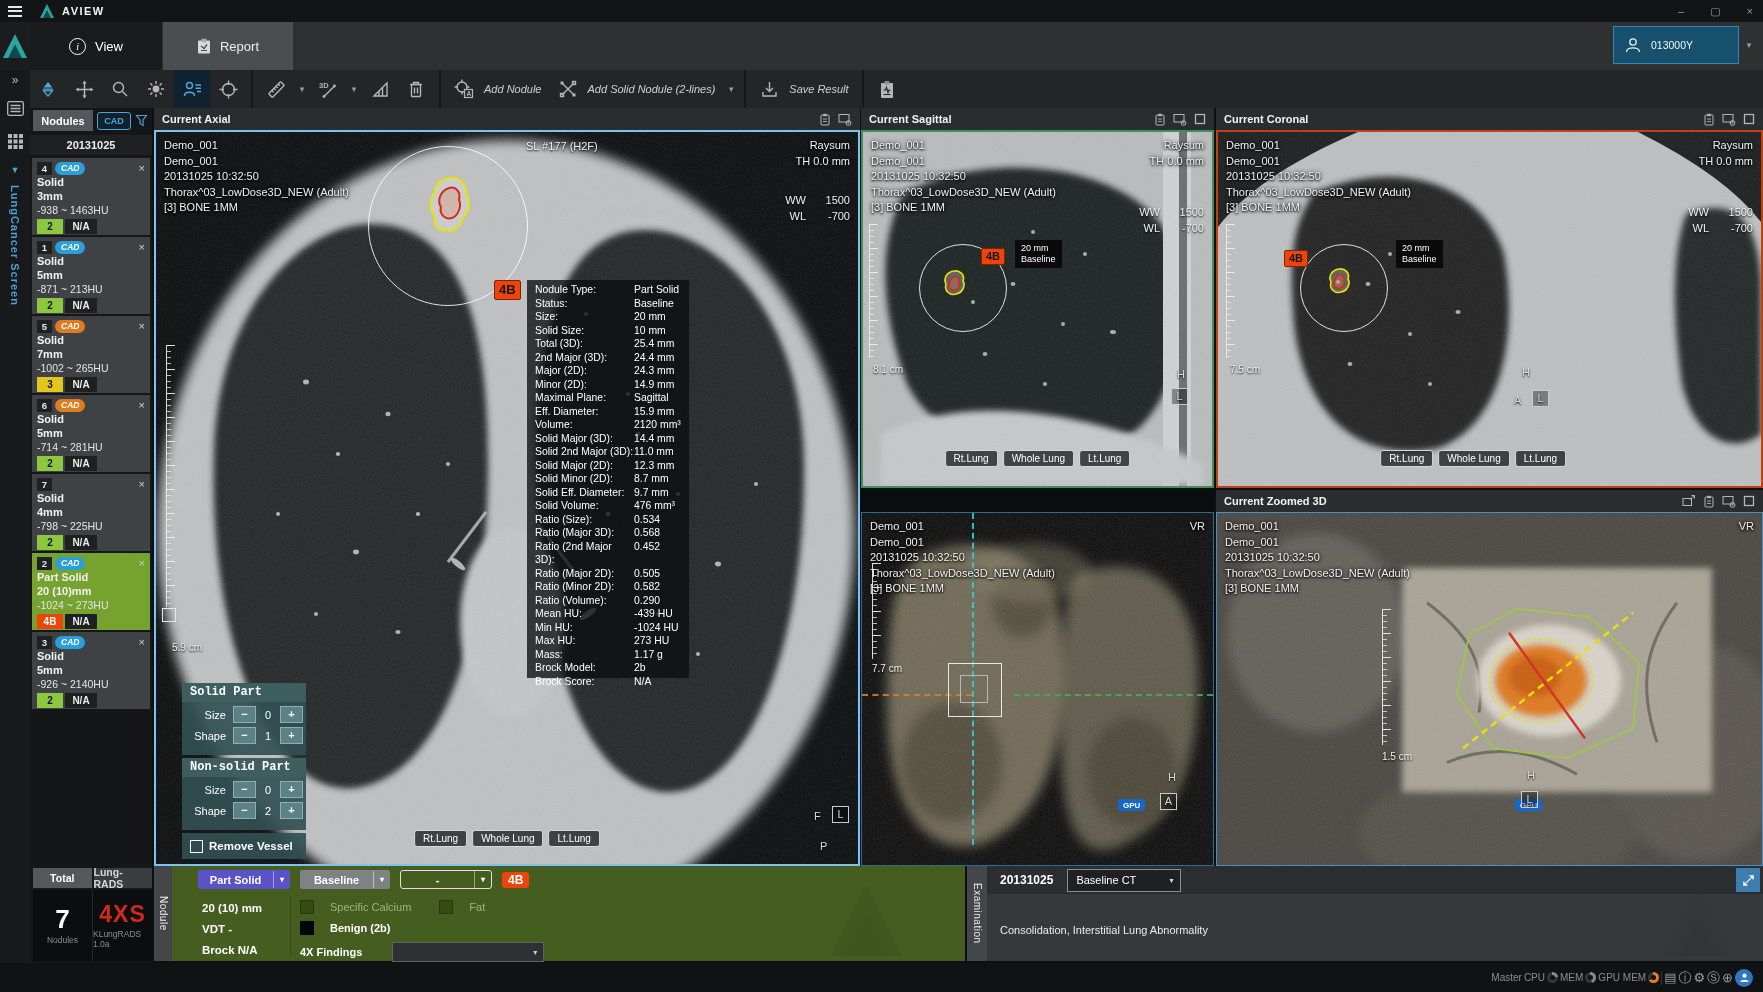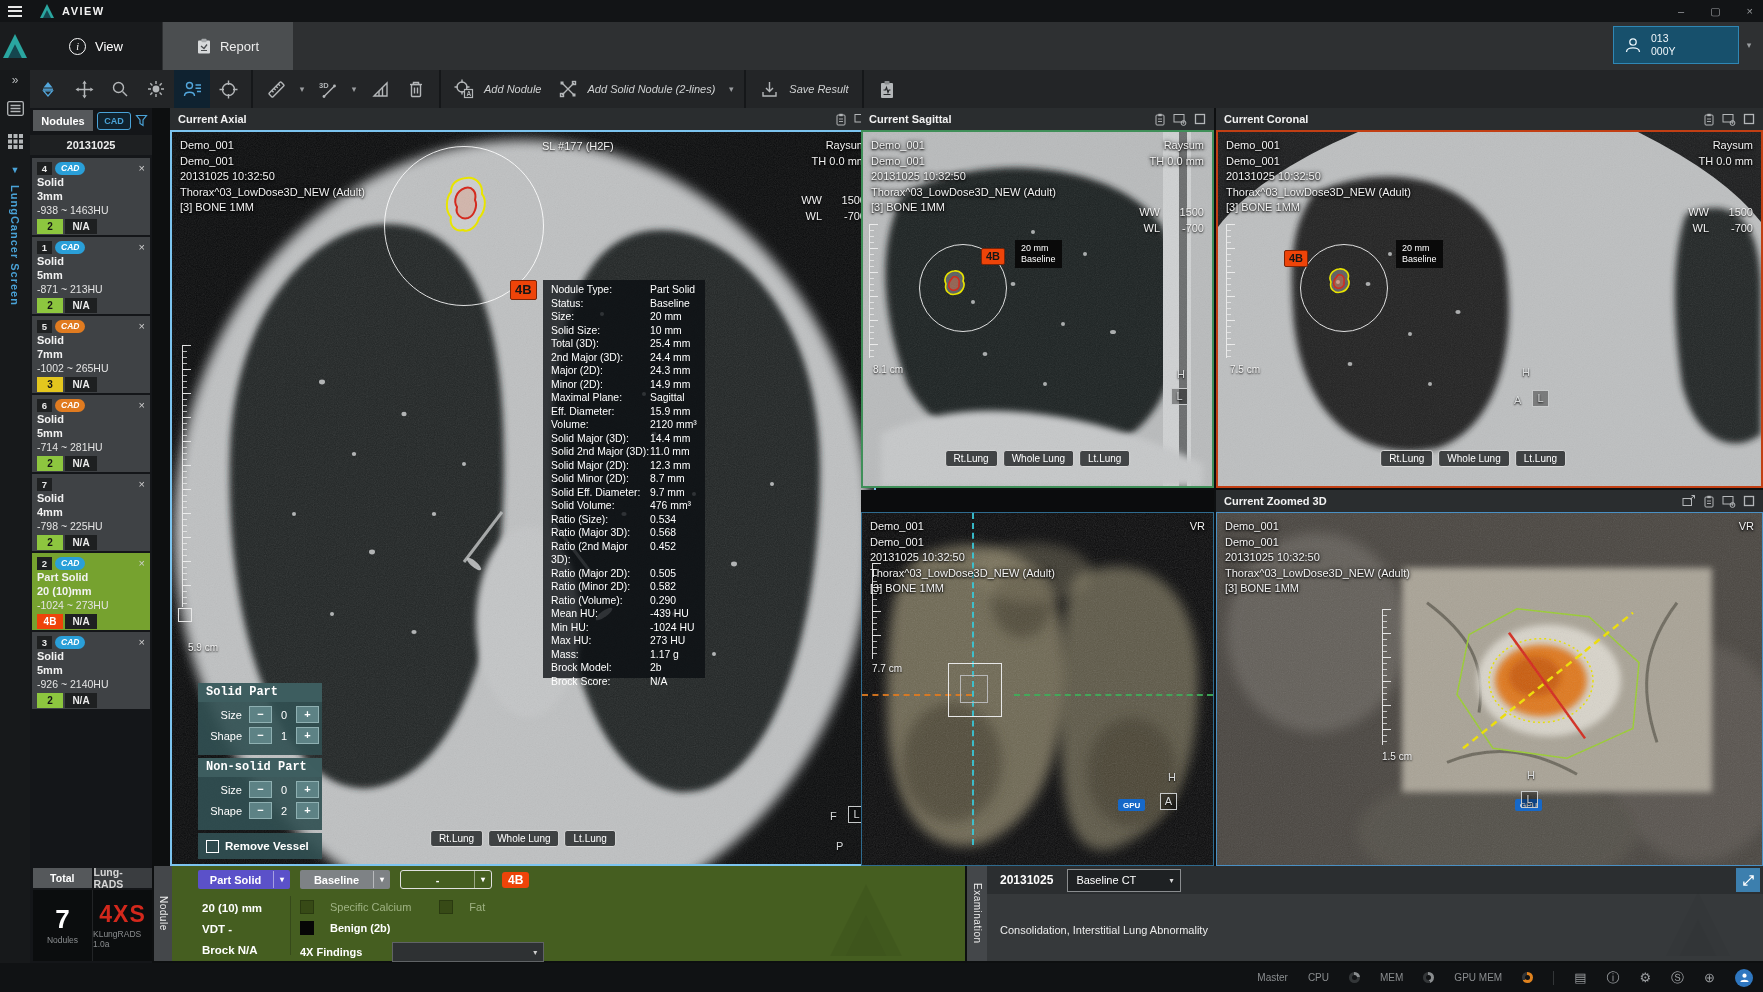--- a/index.html
+++ b/index.html
@@ -15,21 +15,21 @@
   .win-controls span{cursor:pointer;line-height:22px;}
 
   
   .tabrow{position:absolute;left:0;top:22px;width:100%;height:48px;background:#2e3032;}
   .logo-block{position:absolute;left:0;top:0;width:30px;height:48px;background:#1a1c1e;display:flex;align-items:center;justify-content:center;}
   .tab{position:absolute;top:0;height:48px;display:flex;align-items:center;justify-content:center;gap:9px;font-size:13px;cursor:pointer;}
   .tab-view{left:30px;width:132px;background:#191b1d;color:#fff;}
   .tab-report{left:163px;width:130px;background:#4b4e50;color:#ececec;}
   .info-circ{width:15px;height:15px;border:1.4px solid #fff;border-radius:50%;font-size:10px;line-height:15px;text-align:center;font-style:italic;font-family:"Liberation Serif",serif;}
   .patient-badge{position:absolute;right:24px;top:4px;width:126px;height:38px;background:#17506c;border:1px solid #2f87b5;display:flex;align-items:center;gap:9px;padding:0 10px;box-sizing:border-box;cursor:pointer;}
-  .pb-col{display:flex;flex-direction:column;line-height:13px;font-size:10.5px;color:#f0f6fa;}
+  .pb-col{display:flex;flex-direction:row;line-height:13px;font-size:10.5px;color:#f0f6fa;}
   .badge-chev{position:absolute;right:6px;top:4px;width:16px;height:38px;display:flex;align-items:center;justify-content:center;color:#9a9da0;font-size:9px;cursor:pointer;}
 
   
   .toolbar{position:absolute;left:30px;top:70px;width:1733px;height:38px;background:#232527;display:flex;align-items:center;}
   .tbtn{width:36px;height:38px;display:flex;align-items:center;justify-content:center;cursor:pointer;flex:none;}
   .tbtn.pressed{background:#0f2230;}
   .tsep{width:2px;height:38px;background:#151719;margin:0 5px;flex:none;}
   .tlabel{font-size:11px;color:#cfd1d2;margin:0 8px 0 2px;white-space:nowrap;font-style:italic;}
   .tchev{width:16px;text-align:center;color:#9a9da0;font-size:9px;cursor:pointer;flex:none;}
   .ticon{stroke:#b4b7b9;fill:none;stroke-width:1.4;}
@@ -154,21 +154,21 @@
   .ex-head{height:28px;background:#2b2e30;display:flex;align-items:center;gap:14px;padding-left:13px;}
   .ex-date{font-size:12px;font-weight:bold;color:#fff;}
   .ex-dd{width:112px;height:21px;background:#1e2123;border:1px solid #8a8d8f;display:flex;align-items:center;font-size:11px;color:#fff;cursor:pointer;}
   .ex-dd .dtxt{flex:1;padding-left:8px;}
   .ex-dd .dchev2{width:18px;text-align:center;font-size:8px;color:#dcdcdc;}
   .ex-expand{position:absolute;right:3px;top:2px;width:24px;height:24px;background:#3c7fae;display:flex;align-items:center;justify-content:center;cursor:pointer;}
   .ex-note{position:absolute;left:13px;top:58px;font-size:11px;color:#ececec;}
   .wm{position:absolute;opacity:.16;}
 
   
-  .statusbar{position:absolute;left:0;top:963px;width:100%;height:29px;background:#101214;display:flex;align-items:center;justify-content:flex-end;gap:20px;padding-right:10px;box-sizing:border-box;}
+  .statusbar{position:absolute;left:0;top:963px;width:100%;height:29px;background:#101214;display:flex;align-items:center;justify-content:flex-end;gap:2px;padding-right:10px;box-sizing:border-box;}
   .st-t{font-size:10px;color:#8a8d8f;}
   .donut{width:11px;height:11px;border-radius:50%;position:relative;flex:none;}
   .donut::after{content:'';position:absolute;inset:3px;border-radius:50%;background:#101214;}
   .d-cpu{background:conic-gradient(#8a8d8f 0 25%,#333638 25% 100%);}
   .d-mem{background:conic-gradient(#8a8d8f 0 45%,#333638 45% 100%);}
   .d-gpu{background:conic-gradient(#e0821e 0 65%,#333638 65% 100%);}
   .st-sep{width:1px;height:14px;background:#333638;}
   .st-ic{font-size:13px;color:#9a9da0;cursor:pointer;line-height:14px;}
   .avatar{width:18px;height:18px;border-radius:50%;background:#2f77c0;display:flex;align-items:center;justify-content:center;cursor:pointer;}
 </style>
@@ -516,21 +516,21 @@
         <span class="sum-count">7</span>
         <span class="sum-sub">Nodules</span>
       </div>
       <div class="sum-col">
         <span class="sum-cat">4XS</span>
         <span class="sum-sub">KLungRADS 1.0a</span>
       </div>
     </div>
   </div>
 
-  <div class="vp" style="left:154px;top:108px;width:706px;height:758px;margin-left:16px;">
+  <div class="vp" style="left:154px;top:108px;width:706px;height:758px;">
     <div class="vp-head">
       <span>Current Axial</span>
       <div class="vp-hicons">
         <svg width="12" height="13" viewBox="0 0 12 13">
             <rect x="2" y="2" width="8" height="10" rx="1" stroke="#b4b7b9" fill="none"></rect>
             <rect x="4.3" y="0.8" width="3.4" height="2.4" fill="#b4b7b9"></rect>
             <path d="M4,6 H8 M4,8.5 H8" stroke="#b4b7b9" stroke-width="0.9"></path>
           </svg>
         <svg width="14" height="13" viewBox="0 0 14 13">
             <rect x="1" y="1.5" width="10" height="7.5" stroke="#b4b7b9" fill="none"></rect>

